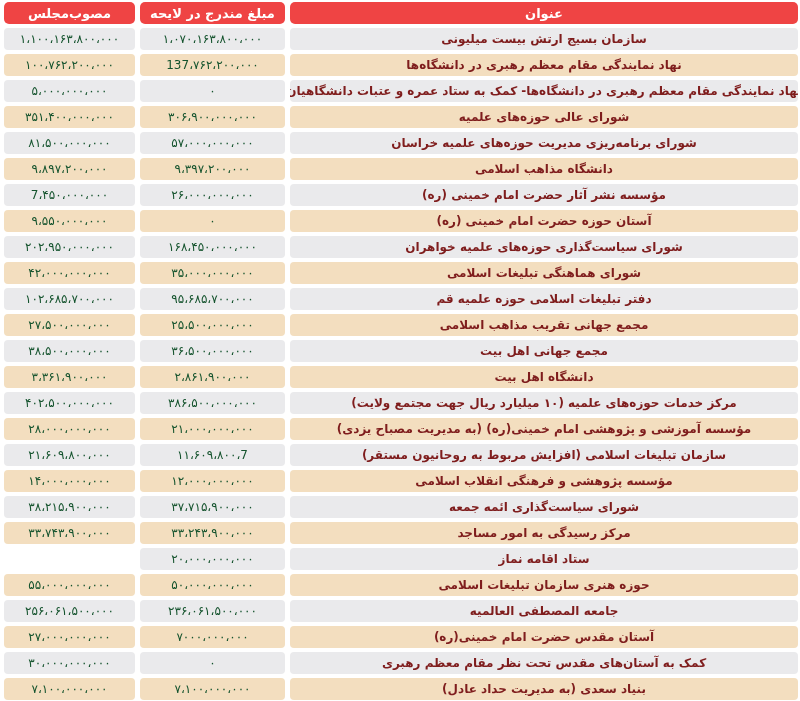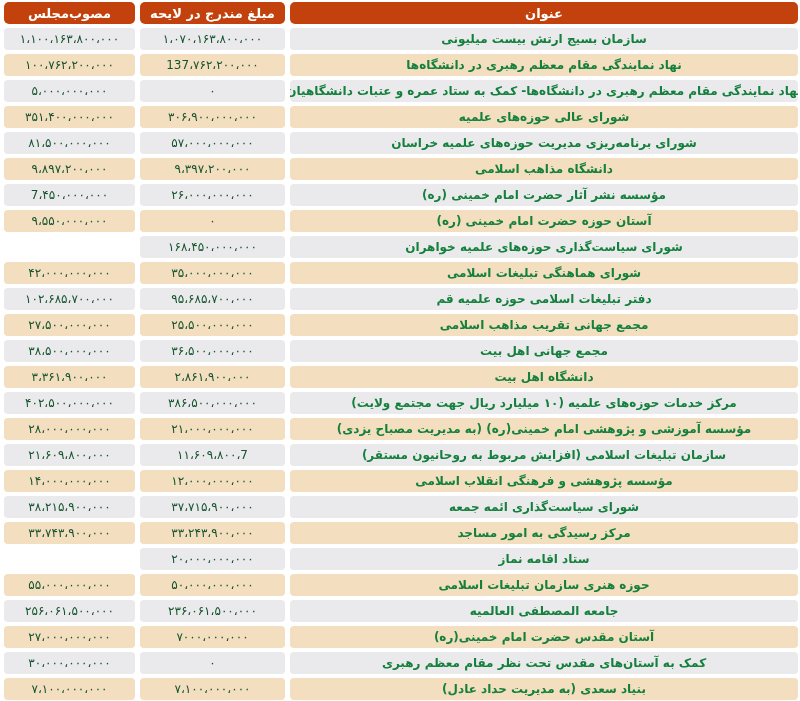--- a/index.html
+++ b/index.html
@@ -31,33 +31,33 @@
     border-radius: 4px;
     display: flex;
     align-items: center;
     justify-content: center;
     overflow: hidden;
     white-space: nowrap;
     padding: 0 6px;
     box-sizing: border-box;
   }
   .row.header .cell {
-    background: #c2410c;
+    background: #ef4444;
     color: #ffffff;
     font-weight: bold;
     font-size: 13px;
     border-radius: 5px;
   }
   
   .page > .row:nth-child(even) .cell { background: #eaeaec; }
   .page > .row:nth-child(odd):not(.header) .cell { background: #f3debf; }
   .cell.title {
     font-size: 12px;
     font-weight: bold;
-    color: #15803d;
+    color: #7f1d1d;
   }
   .cell.num {
     font-size: 12px;
     color: #14532d;
     letter-spacing: 1px;
     direction: ltr;
   }
 </style>
 </head>
 <body>
@@ -113,20 +113,21 @@
 
   <div class="row">
     <div class="cell title">آستان حوزه حضرت امام خمینی (ره)</div>
     <div class="cell num bill">۰</div>
     <div class="cell num approved">۹،۵۵۰،۰۰۰،۰۰۰</div>
   </div>
 
   <div class="row">
     <div class="cell title">شورای سیاست‌گذاری حوزه‌های علمیه خواهران</div>
     <div class="cell num bill">۱۶۸،۴۵۰،۰۰۰،۰۰۰</div>
+    <div class="cell num approved">۲۰۲،۹۵۰،۰۰۰،۰۰۰</div>
   </div>
 
   <div class="row">
     <div class="cell title">شورای هماهنگی تبلیغات اسلامی</div>
     <div class="cell num bill">۳۵،۰۰۰،۰۰۰،۰۰۰</div>
     <div class="cell num approved">۴۲،۰۰۰،۰۰۰،۰۰۰</div>
   </div>
 
   <div class="row">
     <div class="cell title">دفتر تبلیغات اسلامی حوزه علمیه قم</div>

